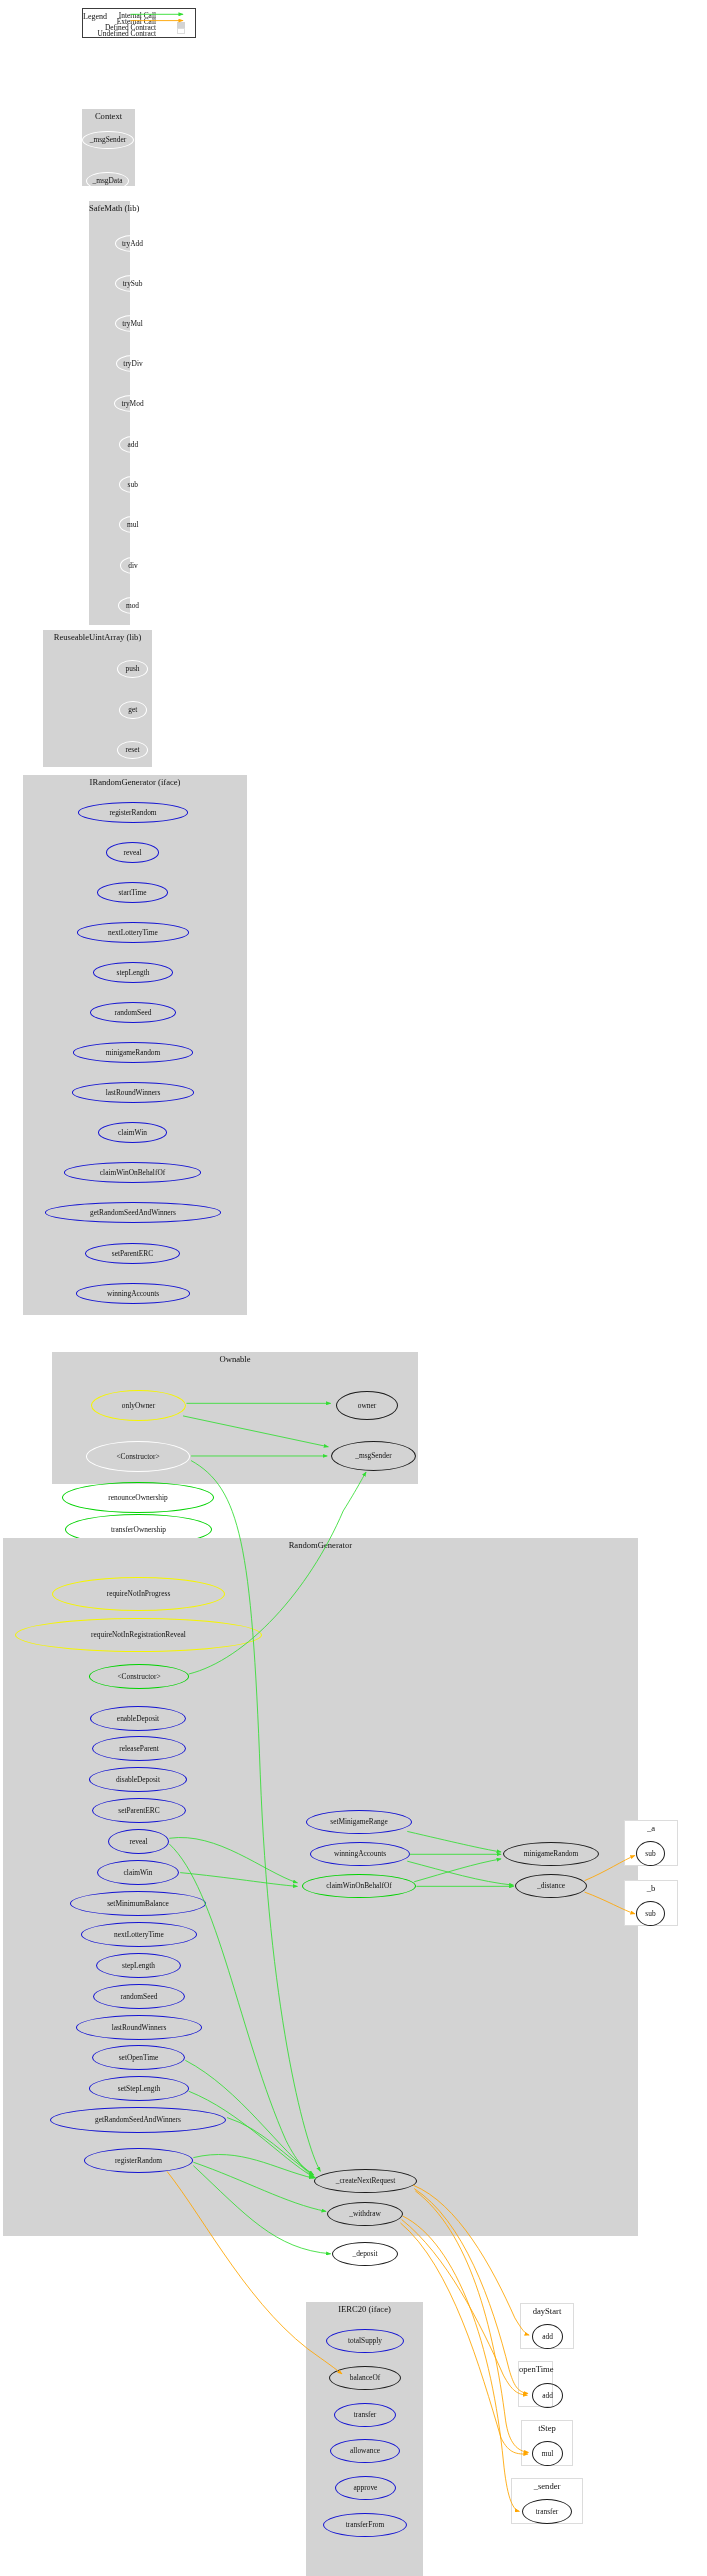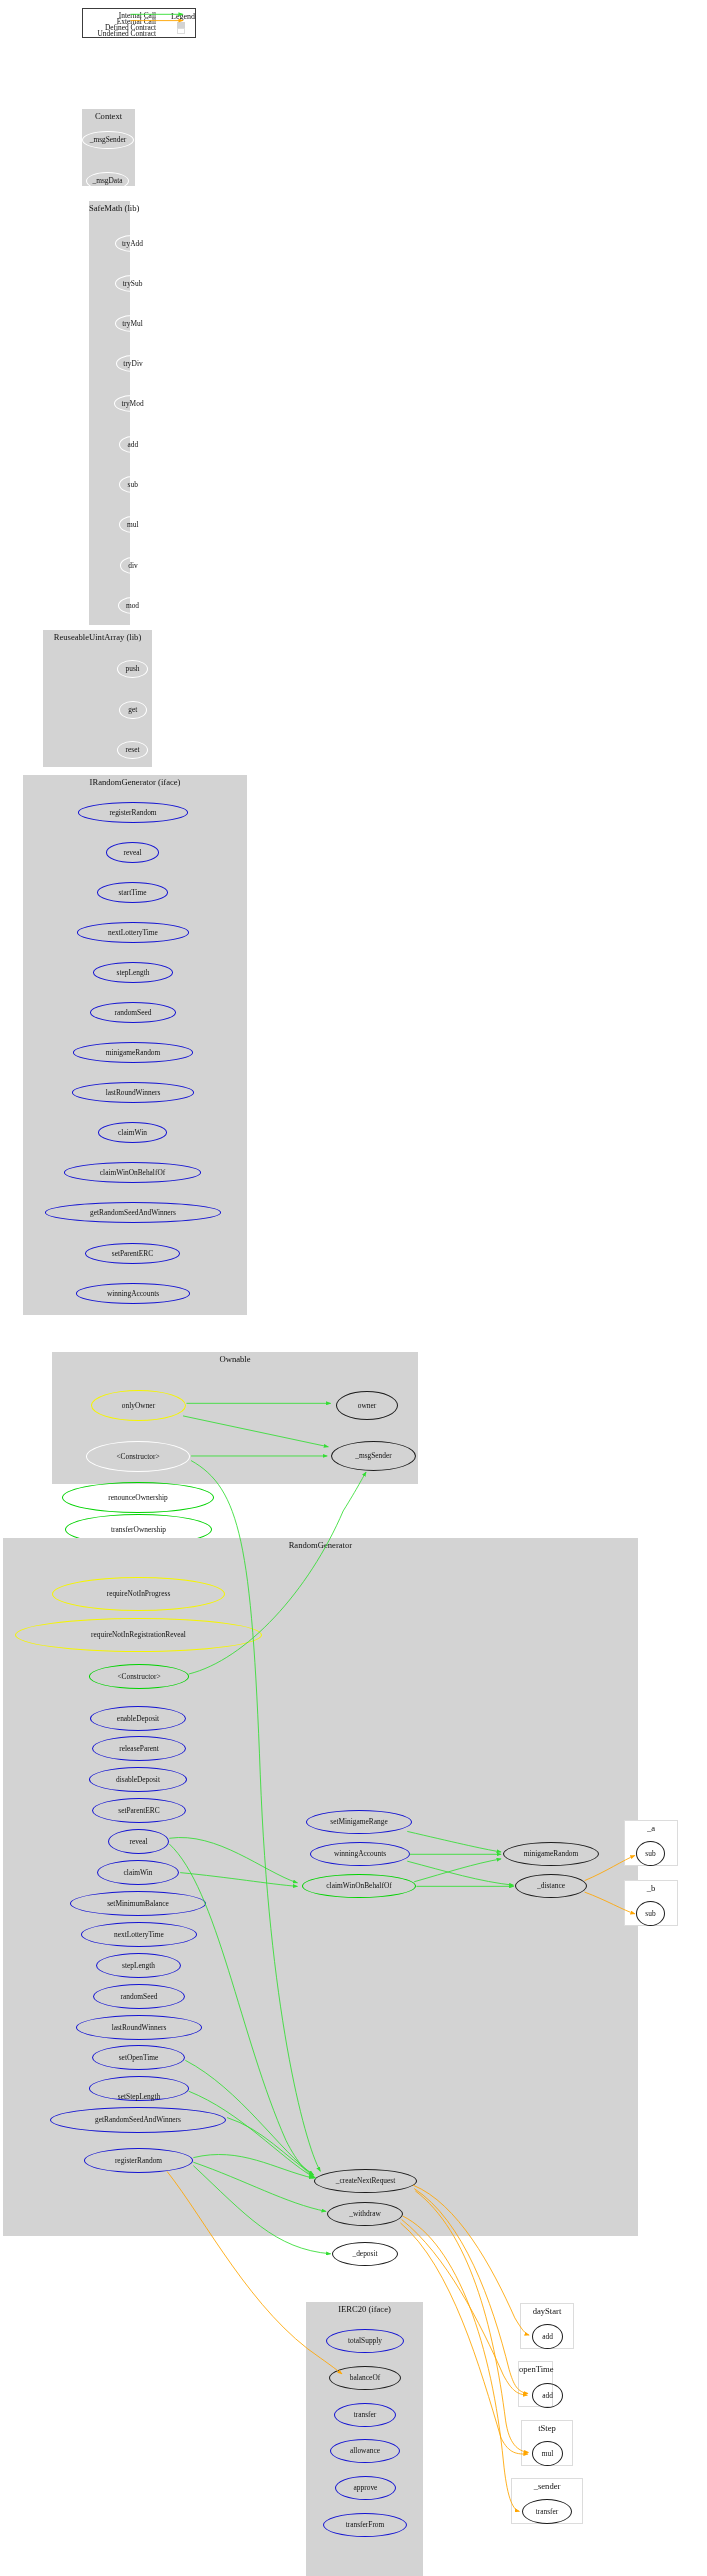--- a/index.html
+++ b/index.html
@@ -11,21 +11,21 @@
   .cluster{position:absolute;background:#d3d3d3;box-sizing:border-box;}
   .cluster > .cluster-title{
     position:absolute;left:0;right:0;top:2.3px;text-align:center;
     font-size:8.6px;color:#111111;white-space:nowrap;
   }
   .cluster.undef{background:#ffffff;border:0.6px solid #dcdcdc;}
   .cluster.undef > .cluster-title{color:#111;font-size:8.6px;top:1.7px;}
 
   
   .legend-box{position:absolute;background:#ffffff;border:1.1px solid #3c3c3c;box-sizing:border-box;}
-  .legend-title{position:absolute;left:0;right:0;top:2.9px;text-align:right;font-size:8px;color:#111;}
+  .legend-title{position:absolute;left:0;right:0;top:2.9px;text-align:left;font-size:8px;color:#111;}
   .legend-row{position:absolute;display:flex;align-items:center;height:8px;}
   .legend-label{font-size:7.4px;color:#111;text-align:right;white-space:nowrap;}
   .legend-swatch{position:absolute;width:9.2px;height:11.4px;box-sizing:border-box;}
 
   
   .node{position:absolute;box-sizing:border-box;border-radius:50%;
         border:0.8px solid #000;background:transparent;
         display:flex;align-items:center;justify-content:center;}
   .node > span{font-size:7.4px;color:#111111;white-space:nowrap;line-height:1;
                transform:translateY(-0.3px);}
@@ -221,21 +221,21 @@
       </div>
       <div class="node c-blue" style="left: 93px; top: 1984px; width: 92px; height: 25px;">
         <span>randomSeed</span>
       </div>
       <div class="node c-blue" style="left: 76px; top: 2015px; width: 126px; height: 25px;">
         <span>lastRoundWinners</span>
       </div>
       <div class="node c-blue" style="left: 92px; top: 2045px; width: 93px; height: 25px;">
         <span>setOpenTime</span>
       </div>
-      <div class="node c-blue" style="left: 89px; top: 2076px; width: 100px; height: 25px; align-items: flex-end;">
+      <div class="node c-blue" style="left: 89px; top: 2076px; width: 100px; height: 25px;">
         <span>setStepLength</span>
       </div>
       <div class="node c-blue" style="left: 50px; top: 2107px; width: 176px; height: 26px;">
         <span>getRandomSeedAndWinners</span>
       </div>
       <div class="node c-blue" style="left: 84px; top: 2148px; width: 109px; height: 25px;">
         <span>registerRandom</span>
       </div>
       <div class="node c-blue" style="left: 306px; top: 1810px; width: 106px; height: 24px;">
         <span>setMinigameRange</span>

